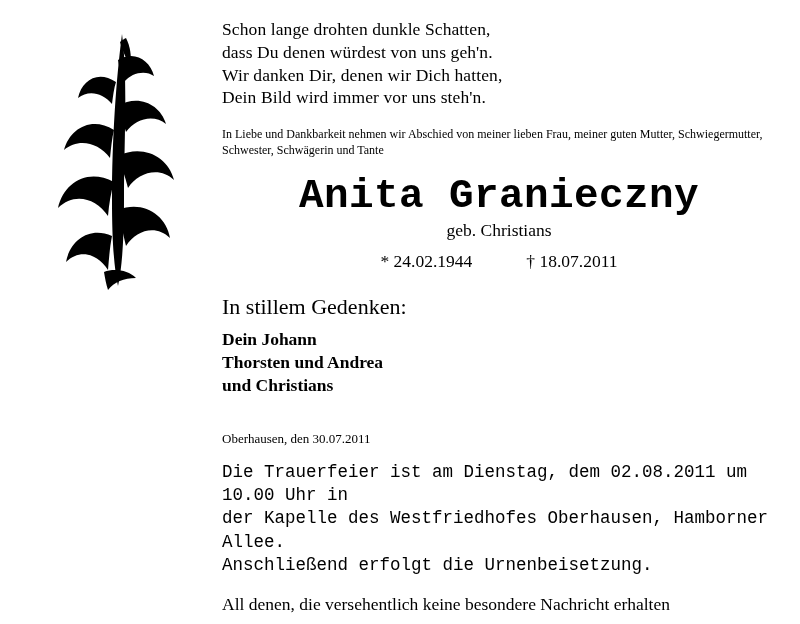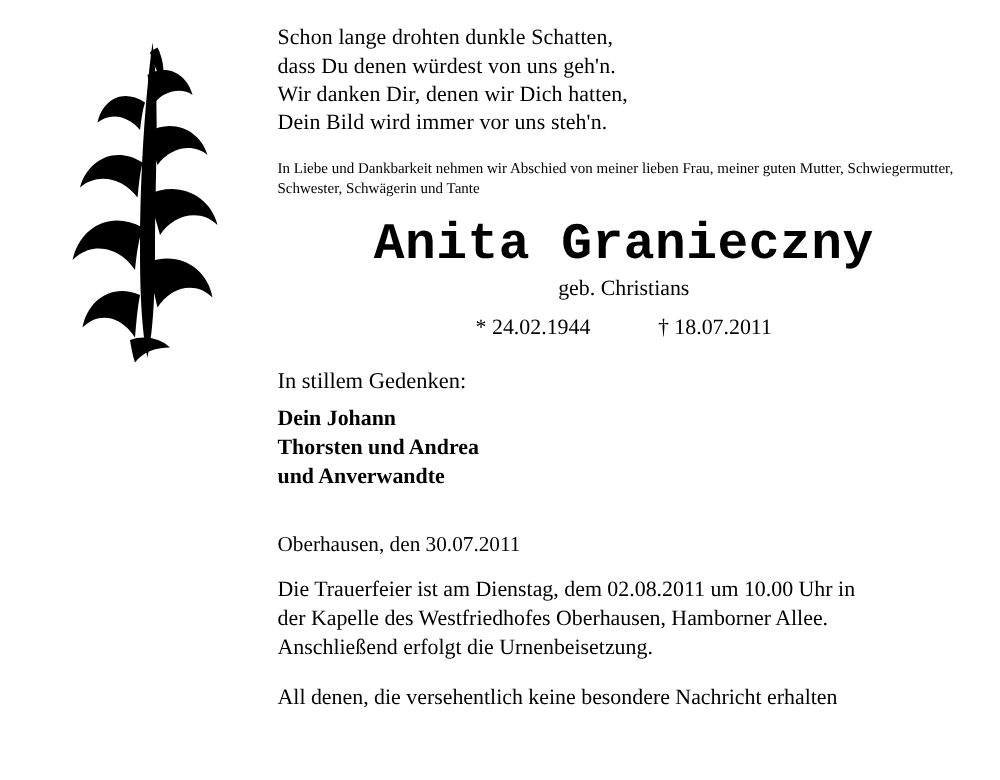--- a/index.html
+++ b/index.html
@@ -66,37 +66,38 @@
     font-size: 17.5px;
     margin: 0 0 10px 0;
   }
   .dates {
     text-align: center;
     font-size: 17.5px;
     margin: 0 0 22px 0;
   }
   .dates .sep { display: inline-block; width: 54px; }
   .memory-label {
-    font-size: 18px;
+    font-size: 22px;
     margin: 0 0 8px 0;
   }
   .mourners {
     font-size: 17.5px;
     font-weight: bold;
     line-height: 1.32;
     margin: 0 0 34px 0;
   }
   .place-date {
-    font-size: 17px;
+    font-size: 13px;
     margin: 0 0 14px 0;
   }
   .ceremony {
     font-size: 17.5px;
     line-height: 1.32;
     margin: 0 0 16px 0;
+    font-family: Liberation Mono, monospace;
   }
   .closing {
     font-size: 17.5px;
     line-height: 1.32;
     margin: 0;
   }
 </style>
 </head>
 <body>
 
@@ -135,21 +136,21 @@
       <h1 class="name">Anita Granieczny</h1>
       <div class="birthname">geb. Christians</div>
       <div class="dates">
         <span>* 24.02.1944</span><span class="sep"></span><span>† 18.07.2011</span>
       </div>
 
       <div class="memory-label">In stillem Gedenken:</div>
       <div class="mourners">
         <div>Dein Johann</div>
         <div>Thorsten und Andrea</div>
-        <div>und Anverwandte</div>
+        <div>und Christians</div>
       </div>
 
       <div class="place-date">Oberhausen, den 30.07.2011</div>
 
       <div class="ceremony">
         <div>Die Trauerfeier ist am Dienstag, dem 02.08.2011 um 10.00 Uhr in</div>
         <div>der Kapelle des Westfriedhofes Oberhausen, Hamborner Allee.</div>
         <div>Anschließend erfolgt die Urnenbeisetzung.</div>
       </div>
 

